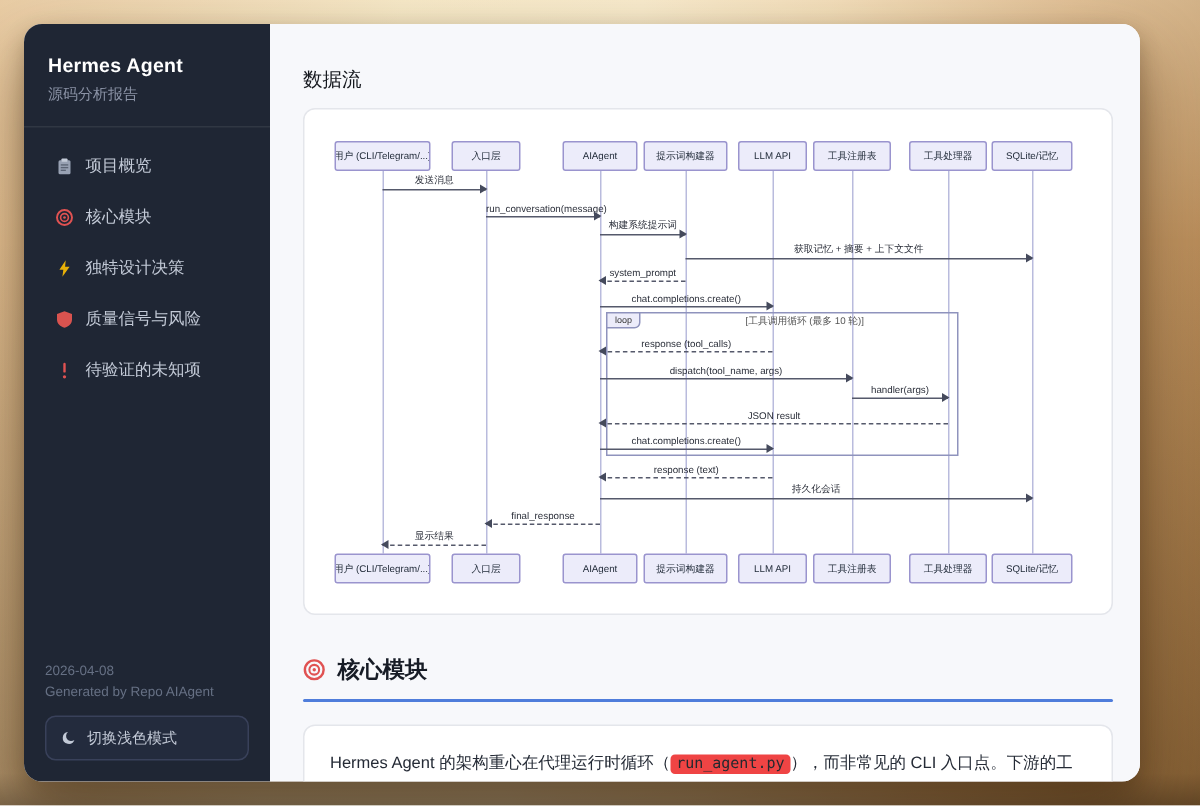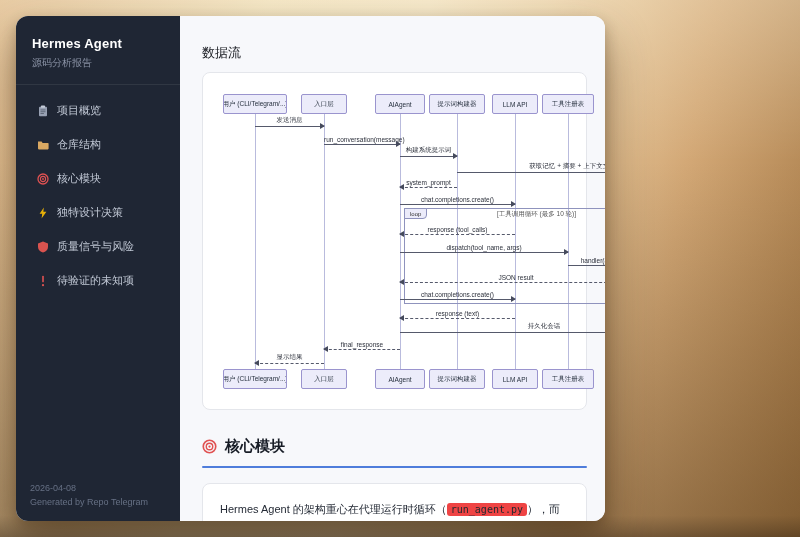--- a/index.html
+++ b/index.html
@@ -5,21 +5,21 @@
   * { margin:0; padding:0; box-sizing:border-box; }
   html,body { width:800px; height:537px; }
   body { font-family:"Liberation Sans","DejaVu Sans",sans-serif; }
   .screen {
     position:relative; width:800px; height:537px; overflow:hidden;
     background-image:
       linear-gradient(180deg, rgba(255,248,225,.30) 0%, rgba(0,0,0,0) 30%, rgba(70,45,15,.38) 96%, rgba(40,25,8,.55) 100%),
       linear-gradient(100deg, #dfb98a 0%, #f2e2bc 30%, #f4e4c2 48%, #ecd2a8 62%, #d3a876 80%, #a87c49 100%);
   }
   .window {
-    position:absolute; left:16px; top:16px; width:589px; height:505px;
+    position:absolute; left:16px; top:16px; width:744px; height:505px;
     border-radius:12px; overflow:hidden; display:flex;
     box-shadow:0 22px 45px rgba(60,35,10,.45), 0 6px 14px rgba(60,35,10,.30);
     background:#f7f8fb;
   }
   
   .sidebar { width:164px; flex:0 0 164px; background:#1f2634; display:flex; flex-direction:column; }
   .sb-header { padding:20px 16px 14px; border-bottom:1px solid rgba(255,255,255,.08); }
   .sb-title { color:#ffffff; font-size:13px; font-weight:bold; letter-spacing:.2px; }
   .sb-subtitle { color:#8b93a6; font-size:10px; margin-top:5px; }
   .sb-nav { padding:12px 12px 0; display:flex; flex-direction:column; gap:7px; }
@@ -83,26 +83,20 @@
               <rect x="2" y="1.8" width="8" height="9.4" rx="1" fill="#98a1b3"></rect>
               <rect x="4" y="0.6" width="4" height="2.2" rx="0.6" fill="#c4cbd8"></rect>
               <rect x="3.5" y="4.5" width="5" height="0.9" fill="#5b6474"></rect>
               <rect x="3.5" y="6.3" width="5" height="0.9" fill="#5b6474"></rect>
               <rect x="3.5" y="8.1" width="3.4" height="0.9" fill="#5b6474"></rect>
             </svg>
           <span>项目概览</span>
         </div>
         <div class="sb-item">
           <svg width="12" height="12" viewBox="0 0 12 12">
-              <path d="M1 2.6 h3.6 l1 1.5 H11 a.6.6 0 0 1 .6.6 v4.9 a.8.8 0 0 1 -.8.8 H1.8 a.8.8 0 0 1 -.8-.8z" fill="#d9a862"></path>
-            </svg>
-          <span>仓库结构</span>
-        </div>
-        <div class="sb-item">
-          <svg width="12" height="12" viewBox="0 0 12 12">
               <circle cx="6" cy="6" r="5" fill="none" stroke="#e05252" stroke-width="1.3"></circle>
               <circle cx="6" cy="6" r="2.6" fill="none" stroke="#e05252" stroke-width="1.1"></circle>
               <circle cx="6" cy="6" r="0.9" fill="#e05252"></circle>
             </svg>
           <span>核心模块</span>
         </div>
         <div class="sb-item">
           <svg width="12" height="12" viewBox="0 0 12 12">
               <path d="M6.8 0.5 L2.6 6.8 h2.6 L4.6 11.5 9.4 4.8 H6.4z" fill="#e7b008"></path>
             </svg>
@@ -118,21 +112,27 @@
           <svg width="12" height="12" viewBox="0 0 12 12">
               <rect x="5.2" y="0.8" width="1.6" height="6.6" rx="0.8" fill="#e05252"></rect>
               <circle cx="6" cy="10.2" r="1.1" fill="#e05252"></circle>
             </svg>
           <span>待验证的未知项</span>
         </div>
       </div>
 
       <div class="sb-footer">
         <div class="sb-date">2026-04-08</div>
-        <div class="sb-gen">Generated by Repo Telegram</div>
+        <div class="sb-gen">Generated by Repo AIAgent</div>
+        <button class="theme-btn">
+          <svg width="10" height="10" viewBox="0 0 12 12">
+              <path d="M10.3 7.6 A4.8 4.8 0 1 1 5.2 1.2 A4 4 0 0 0 10.3 7.6z" fill="#c2c9d6"></path>
+            </svg>
+          <span>切换浅色模式</span>
+        </button>
       </div>
     </div>
 
     <div class="main">
       <div class="flow-title">数据流</div>
 
       <div class="diagram-card">
         <div class="diagram">
 
           <div class="lifeline" style="left:46px"></div>

